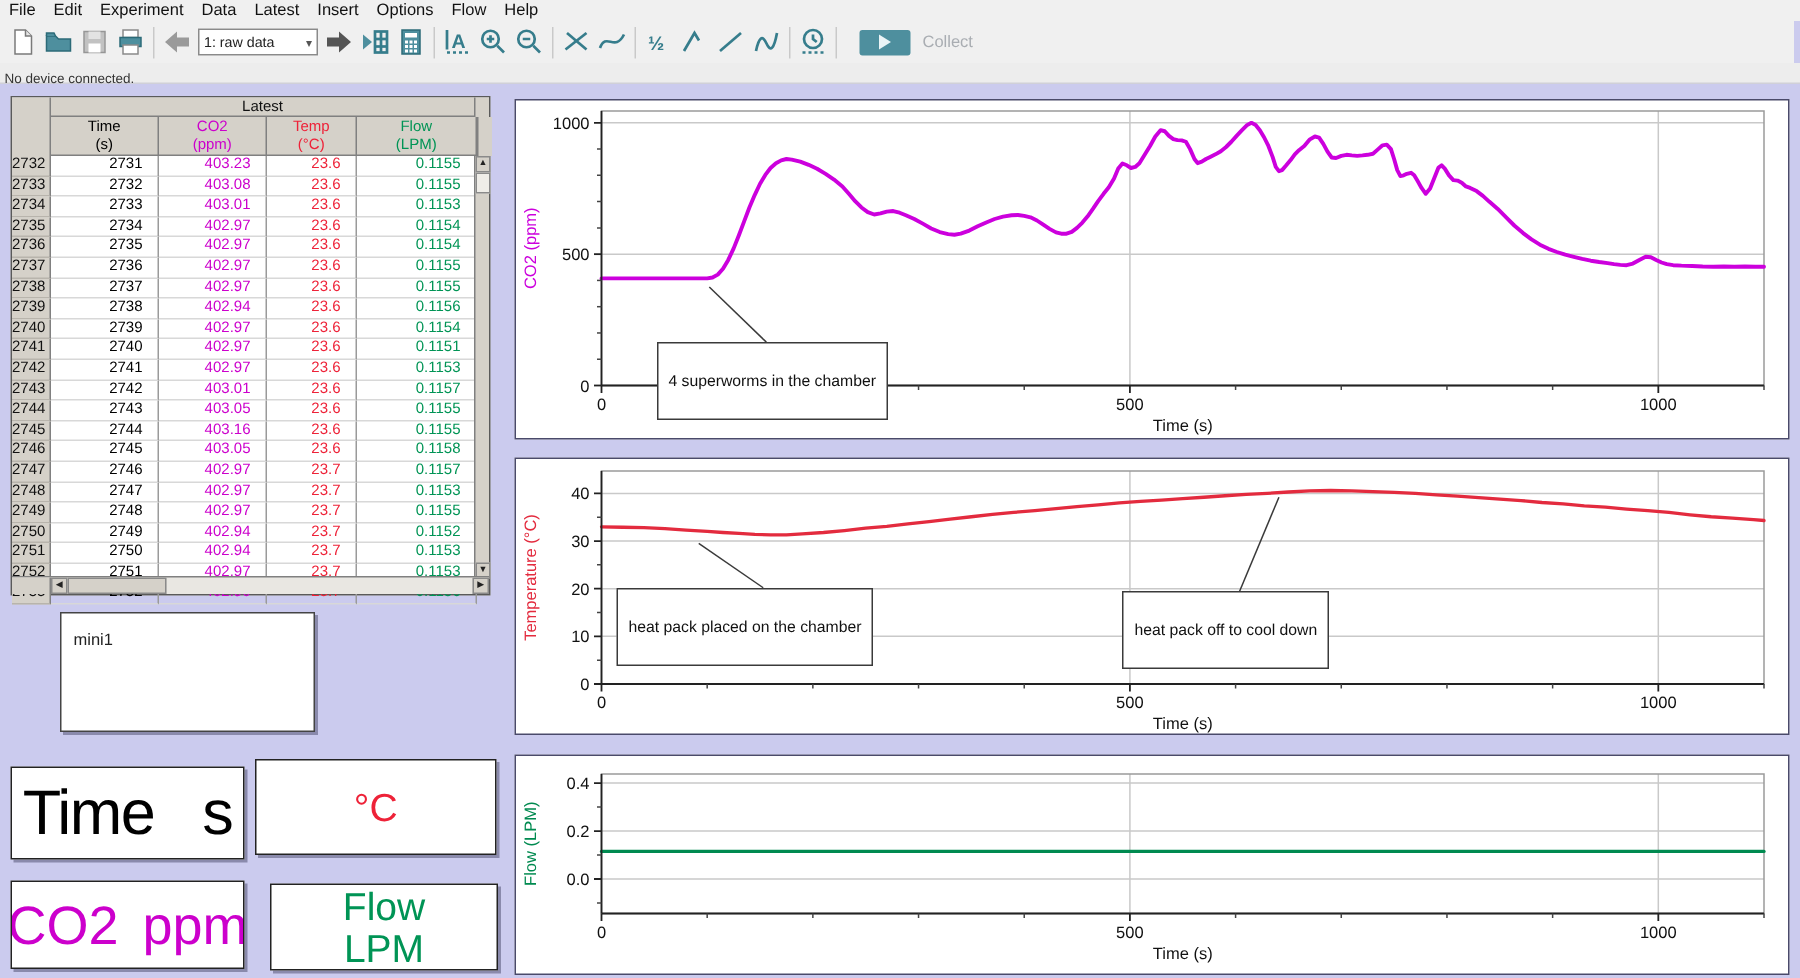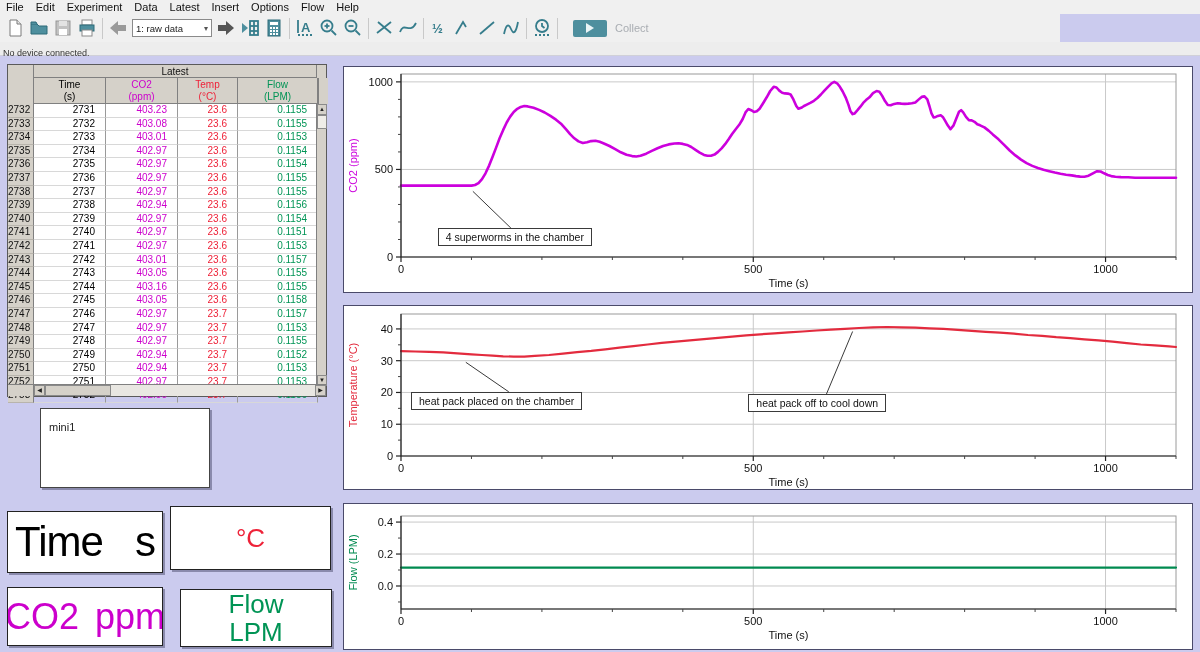--- a/index.html
+++ b/index.html
@@ -3,21 +3,21 @@
 <meta charset="utf-8">
 <style>
   * { margin:0; padding:0; box-sizing:border-box; }
   html,body { width:1200px; height:652px; overflow:hidden; }
   body { font-family:"Liberation Sans", sans-serif; background:#cbcbee; position:relative; }
 
   
   .menubar { position:absolute; left:0; top:0; width:1200px; height:14px;
              background:#f0f0f0; display:flex; align-items:center; gap:0; }
   .menu-item { font-size:11px; color:#111; padding:0 6px; cursor:default; }
-  .toolbar { position:absolute; left:0; top:14px; width:1060px; height:28px;
+  .toolbar { position:absolute; left:0; top:14px; width:1196px; height:28px;
              background:#f0f0f0; display:flex; align-items:center; padding-left:3px; }
   .tbtn { width:24px; height:23px; display:flex; align-items:center; justify-content:center; }
   .tsep { width:1px; height:21px; background:#c9c9c9; margin:0 3px; }
   .page-dd { width:80px; height:18px; background:#fff; border:1px solid #8a8a8a;
              display:flex; align-items:center; font-size:9.5px; color:#222;
              padding:0 3px; margin:0 2px; }
   .page-dd .chev { margin-left:auto; font-size:8px; color:#555; }
   .collect-wrap { display:flex; align-items:center; margin-left:12px; }
   .collect-btn { width:34px; height:17px; background:#4e8f9e; border-radius:2px;
                  display:flex; align-items:center; justify-content:center; }
@@ -85,21 +85,21 @@
 
   
   .chart { position:absolute; left:343px; width:850px; background:#fff;
            border:1px solid #4a4a6a; }
   #chart-co2 { top:66px; height:227px; }
   #chart-temp { top:305px; height:185px; }
   #chart-flow { top:503px; height:147px; }
   .chart svg { position:absolute; left:0; top:0; }
   .chart svg text { font-family:"Liberation Sans", sans-serif; }
   .annot { position:absolute; background:#fff; border:1px solid #3a3a3a;
-           font-size:10.5px; color:#111; padding:2px 7px; white-space:nowrap; }
+           font-size:10.5px; color:#111; padding:19px 7px; white-space:nowrap; }
 
   .icon-stroke { stroke:#367d8c; fill:none; stroke-width:1.8; }
   .icon-text { font-size:13px; font-weight:bold; fill:#367d8c; }
 </style>
 </head>
 <body>
 
 <div class="menubar" id="menubar">
     <span class="menu-item">File</span>
     <span class="menu-item">Edit</span>

